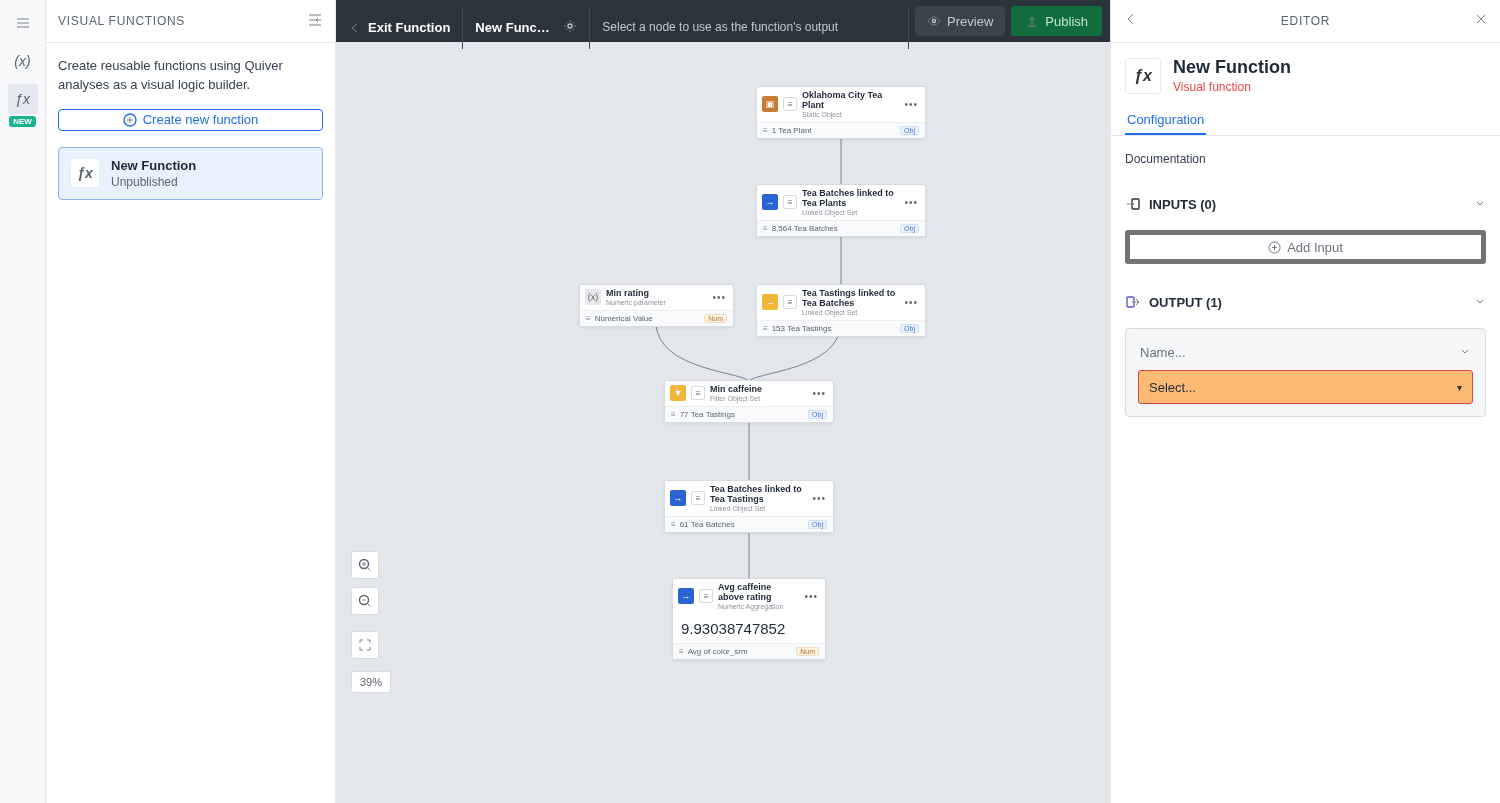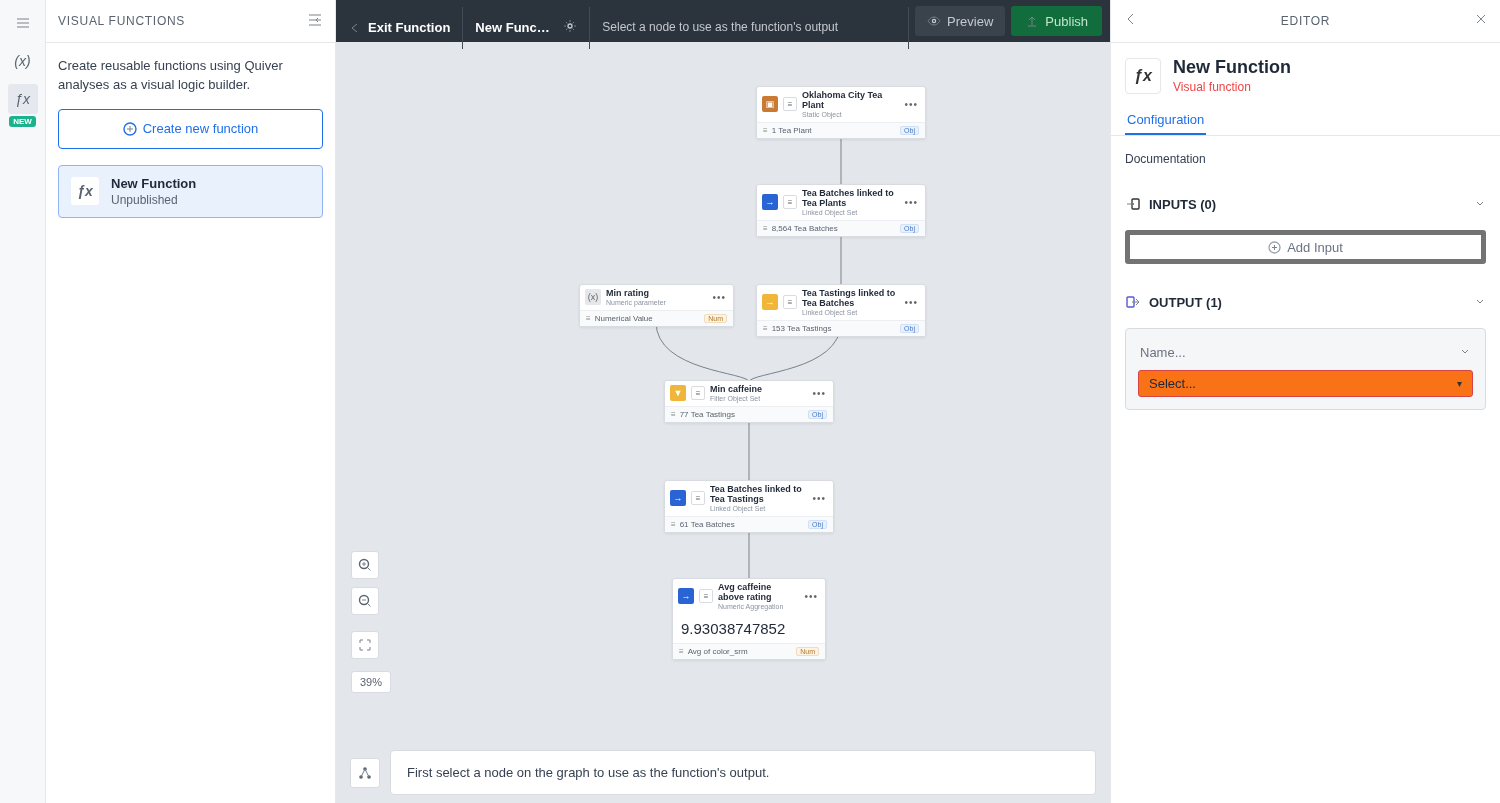--- a/index.html
+++ b/index.html
@@ -13,21 +13,21 @@
 .icon-rail .rail-btn.active { background: #e5e9ef; }
 .rail-new-badge { font-size: 8px; font-weight: 700; background: #1cb28d; color: #fff; border-radius: 3px; padding: 1px 4px; margin-top: -6px; }
 
 
 .sidebar { width: 290px; border-right: 1px solid #e5e7eb; display: flex; flex-direction: column; }
 .sidebar-header { height: 43px; display: flex; align-items: center; justify-content: space-between; padding: 0 12px; border-bottom: 1px solid #e5e7eb; }
 .sidebar-title { font-size: 12px; letter-spacing: .06em; color: #5a6370; font-weight: 500; }
 .collapse-icon { color: #5a6370; cursor: pointer; }
 .sidebar-body { padding: 14px 12px; }
 .sidebar-desc { font-size: 13px; color: #374151; line-height: 1.45; margin-bottom: 14px; }
-.create-btn { width: 100%; border: 1px solid #1f6feb; color: #1f6feb; background: #fff; border-radius: 4px; height: 40px; display: flex; align-items: center; justify-content: center; gap: 6px; font-size: 13px; font-weight: 500; cursor: pointer; }
+.create-btn { width: 100%; border: 1px solid #1f6feb; color: #1f6feb; background: #fff; border-radius: 4px; height: 22px; display: flex; align-items: center; justify-content: center; gap: 6px; font-size: 13px; font-weight: 500; cursor: pointer; }
 .func-card { margin-top: 16px; border: 1px solid #8fb6f2; background: #e9f1fd; border-radius: 4px; padding: 10px 12px; display: flex; gap: 12px; align-items: center; cursor: pointer; }
 .func-card .fx-badge { width: 28px; height: 28px; background: #fff; border-radius: 3px; display: flex; align-items: center; justify-content: center; font-style: italic; font-weight: 600; color: #5a6370; font-size: 14px; }
 .func-card-name { font-weight: 600; font-size: 13px; }
 .func-card-sub { font-size: 12px; color: #5a6370; margin-top: 2px; }
 
 
 .main { flex: 1; display: flex; flex-direction: column; background: #e3e6ea; position: relative; }
 .toolbar { height: 42px; background: #2b333c; color: #fff; display: flex; align-items: center; font-size: 13px; }
 .tb-sec { display: flex; align-items: center; height: 100%; padding: 0 12px; border-right: 1px solid #434b55; gap: 10px; margin-top: 13px; }
 .tb-sec.grow { flex: 1; color: #c4c9cf; font-size: 12px; line-height: 1.2; }
@@ -86,21 +86,21 @@
 .ed-textarea::placeholder { color: #9aa1ab; }
 
 .ed-section { margin-top: 30px; }
 .ed-section-head { display: flex; align-items: center; gap: 8px; font-size: 13px; font-weight: 600; }
 .ed-section-head .chev { margin-left: auto; cursor: pointer; font-size: 12px; color: #333; }
 .ed-section-head .sicon { width: 16px; height: 16px; display: flex; align-items: center; justify-content: center; }
 .add-input-btn { margin-top: 18px; width: 100%; border: 5px solid #737373; background: #fff; color: #6b7280; height: 34px; border-radius: 3px; display: flex; align-items: center; justify-content: center; gap: 6px; font-size: 13px; cursor: pointer; }
 
 .out-box { margin-top: 18px; border: 1px solid #d8dce1; background: #f5f6f8; border-radius: 4px; padding: 12px; }
 .out-name { display: flex; align-items: center; justify-content: space-between; color: #6b7280; font-size: 13px; padding: 4px 2px 10px; cursor: pointer; }
-.out-select { border: 1px solid #d64545; background: #f97316; border-radius: 3px; height: 27px; display: flex; align-items: center; justify-content: space-between; padding: 0 10px; font-size: 13px; cursor: pointer; }
+.out-select { border: 1px solid #d64545; background: #fdba74; border-radius: 3px; height: 34px; display: flex; align-items: center; justify-content: space-between; padding: 0 10px; font-size: 13px; cursor: pointer; }
 .out-select .caret { font-size: 10px; color: #333; }
 
 svg path { fill: none; stroke: #7a828c; stroke-width: 1; }
 </style>
 </head>
 <body>
 
 <div class="app">
 
   <div class="icon-rail">
@@ -321,31 +321,20 @@
             </svg>
         </div>
         <div class="zbtn" style="margin-top:8px;">
           <svg width="14" height="14" viewBox="0 0 14 14">
               <path d="M2 5V2h3M12 5V2H9M2 9v3h3M12 9v3H9" fill="none" stroke="#5a6370" stroke-width="1.4"></path>
             </svg>
         </div>
         <div class="zoom-pct">39%</div>
       </div>
 
-      <div class="canvas-bottom">
-        <div class="graph-switch">
-          <svg width="16" height="16" viewBox="0 0 16 16">
-              <circle cx="4" cy="12" r="1.8" fill="#5a6370"></circle>
-              <circle cx="12" cy="12" r="1.8" fill="#5a6370"></circle>
-              <circle cx="8" cy="4" r="1.8" fill="#5a6370"></circle>
-              <path d="M8 4L4 12M8 4l4 8" stroke="#5a6370" stroke-width="1.2"></path>
-            </svg>
-        </div>
-        <div class="hint-bar">First select a node on the graph to use as the function's output.</div>
-      </div>
     </div>
   </div>
 
   <div class="editor">
     <div class="editor-header">
       <span class="ed-back">
         <svg width="16" height="16" viewBox="0 0 16 16">
             <path d="M10 3L5 8l5 5" fill="none" stroke="#5a6370" stroke-width="1.6"></path>
           </svg>
       </span>

